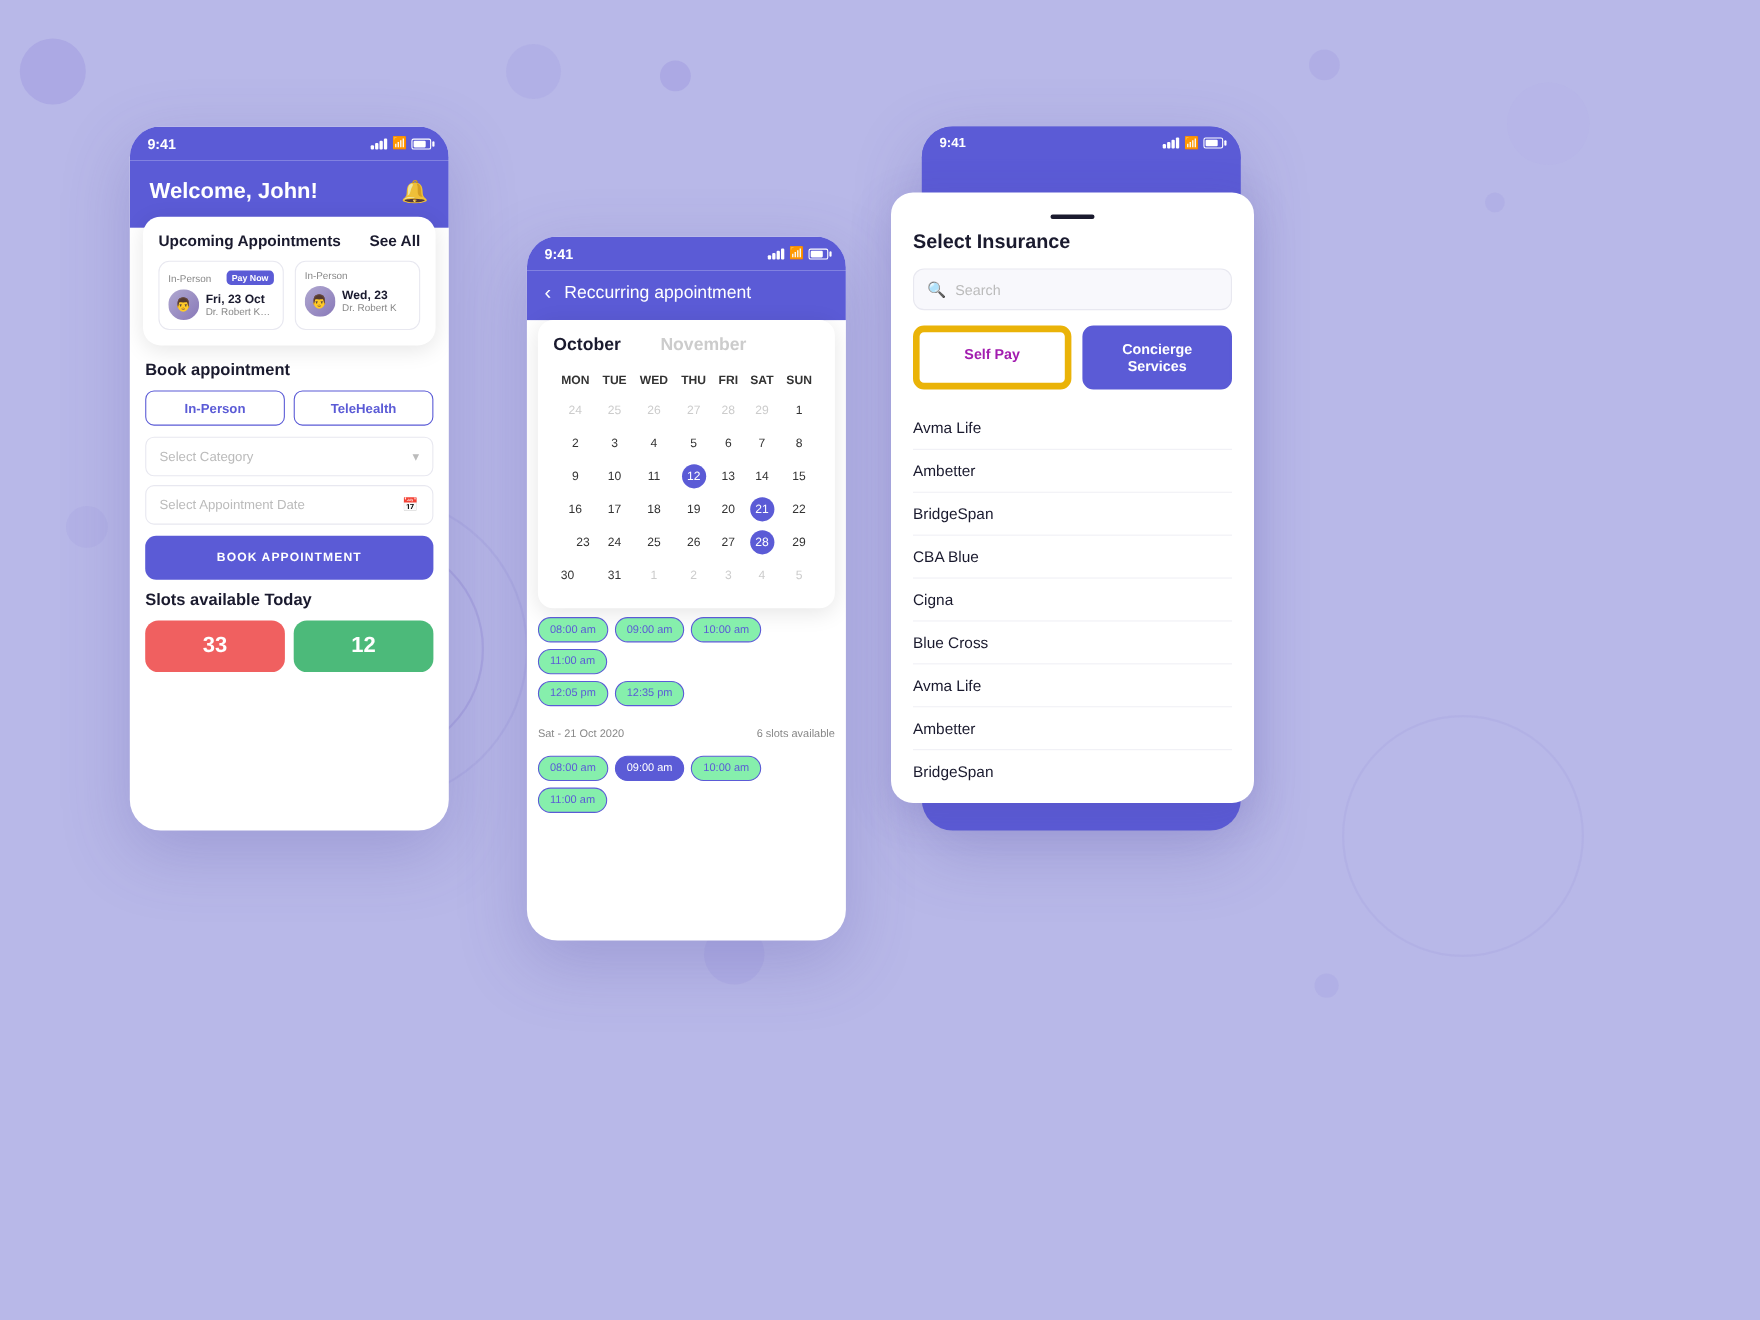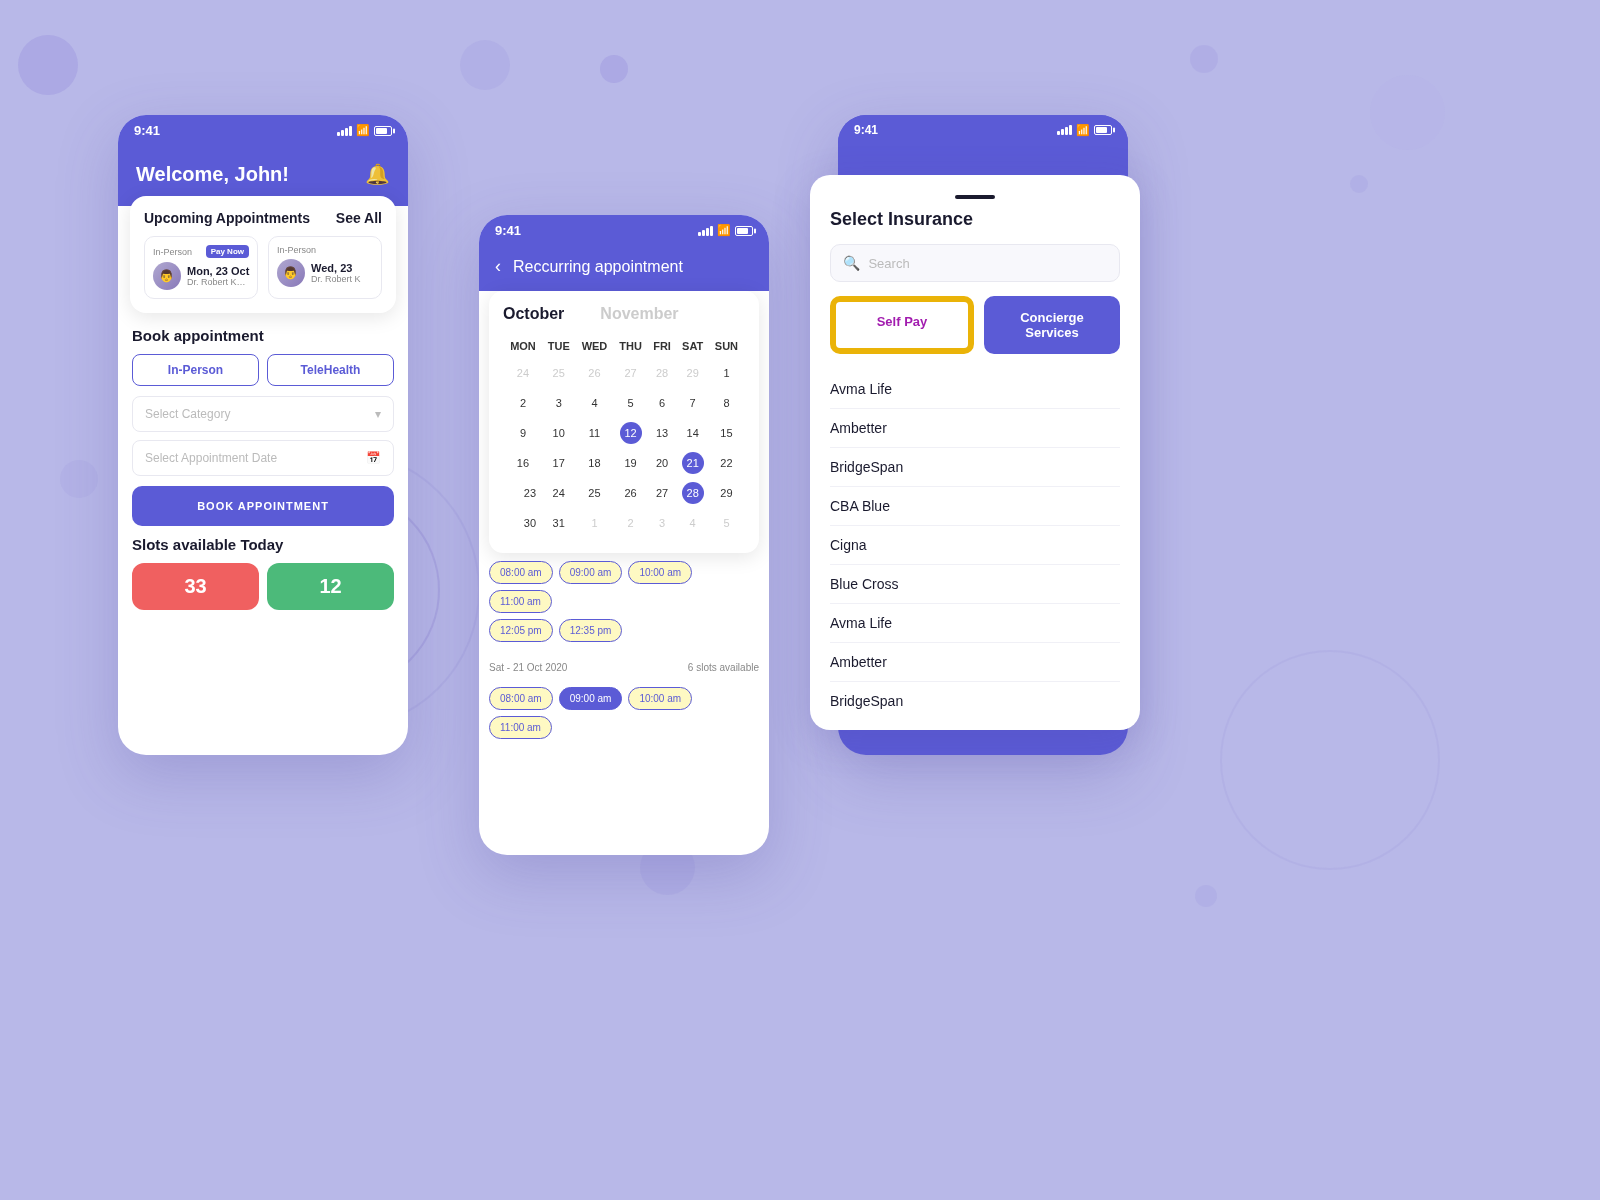--- a/index.html
+++ b/index.html
@@ -196,21 +196,21 @@
     .cal-cell {
       flex: 1; text-align: center; padding: 5px 2px;
       font-size: 11px; color: #333; position: relative;
     }
 
     .time-slots-section { padding: 8px 10px; }
     .time-slot-row { display: flex; gap: 6px; flex-wrap: wrap; margin-bottom: 6px; }
     .time-slot-btn {
       border: 1.5px solid #5b5bd6; border-radius: 16px;
       padding: 5px 10px; font-size: 10px; color: #5b5bd6;
-      background: #fef9c3;
+      background: #86efac;
     }
     .time-slot-btn.active { background: #5b5bd6; color: #fff; }
 
     .slot-info-row {
       display: flex; justify-content: space-between; align-items: center;
       padding: 6px 10px; font-size: 10px; color: #888;
     }
 
     
     .phone3-bg {
@@ -333,21 +333,21 @@
       <div class="appt-item">
         <div class="appt-label">
           <span>In-Person</span>
           <span class="pay-now-btn">Pay Now</span>
         </div>
         <div class="appt-info">
           <div class="appt-avatar">
             <div class="appt-avatar-img">👨</div>
           </div>
           <div class="appt-details">
-            <div class="appt-date">Mon, 23 Oct</div>
+            <div class="appt-date">Fri, 23 Oct</div>
             <div class="appt-doctor">Dr. Robert Keisling</div>
           </div>
         </div>
       </div>
 
       <div class="appt-item">
         <div class="appt-label">
           <span>In-Person</span>
         </div>
         <div class="appt-info">
@@ -474,21 +474,21 @@
           <tr>
             <td style="text-align: right; padding: 3px 0px; cursor: pointer;"><span style="display: inline-flex; align-items: center; justify-content: center; width: 22px; height: 22px; border-radius: 50%; font-size: 11px; color: rgb(51, 51, 51);">23</span></td>
             <td style="text-align: center; padding: 3px 0px; cursor: pointer;"><span style="display: inline-flex; align-items: center; justify-content: center; width: 22px; height: 22px; border-radius: 50%; font-size: 11px; color: rgb(51, 51, 51);">24</span></td>
             <td style="text-align: center; padding: 3px 0px; cursor: pointer;"><span style="display: inline-flex; align-items: center; justify-content: center; width: 22px; height: 22px; border-radius: 50%; font-size: 11px; color: rgb(51, 51, 51);">25</span></td>
             <td style="text-align: center; padding: 3px 0px; cursor: pointer;"><span style="display: inline-flex; align-items: center; justify-content: center; width: 22px; height: 22px; border-radius: 50%; font-size: 11px; color: rgb(51, 51, 51);">26</span></td>
             <td style="text-align: center; padding: 3px 0px; cursor: pointer;"><span style="display: inline-flex; align-items: center; justify-content: center; width: 22px; height: 22px; border-radius: 50%; font-size: 11px; color: rgb(51, 51, 51);">27</span></td>
             <td style="text-align: center; padding: 3px 0px; cursor: pointer;"><span style="display: inline-flex; align-items: center; justify-content: center; width: 22px; height: 22px; border-radius: 50%; font-size: 11px; background: rgb(91, 91, 214); color: rgb(255, 255, 255);">28</span></td>
             <td style="text-align: center; padding: 3px 0px; cursor: pointer;"><span style="display: inline-flex; align-items: center; justify-content: center; width: 22px; height: 22px; border-radius: 50%; font-size: 11px; color: rgb(51, 51, 51);">29</span></td>
           </tr>
           <tr>
-            <td style="text-align: right; padding: 3px 0px; cursor: pointer;"><span style="display: inline-flex; align-items: center; justify-content: center; width: 22px; height: 22px; border-radius: 50%; font-size: 11px; color: rgb(51, 51, 51);">30</span></td>
+            <td style="text-align: left; padding: 3px 0px; cursor: pointer;"><span style="display: inline-flex; align-items: center; justify-content: center; width: 22px; height: 22px; border-radius: 50%; font-size: 11px; color: rgb(51, 51, 51);">30</span></td>
             <td style="text-align: center; padding: 3px 0px; cursor: pointer;"><span style="display: inline-flex; align-items: center; justify-content: center; width: 22px; height: 22px; border-radius: 50%; font-size: 11px; color: rgb(51, 51, 51);">31</span></td>
             <td style="text-align: center; padding: 3px 0px; cursor: pointer;"><span style="display: inline-flex; align-items: center; justify-content: center; width: 22px; height: 22px; border-radius: 50%; font-size: 11px; color: rgb(204, 204, 204);">1</span></td>
             <td style="text-align: center; padding: 3px 0px; cursor: pointer;"><span style="display: inline-flex; align-items: center; justify-content: center; width: 22px; height: 22px; border-radius: 50%; font-size: 11px; color: rgb(204, 204, 204);">2</span></td>
             <td style="text-align: center; padding: 3px 0px; cursor: pointer;"><span style="display: inline-flex; align-items: center; justify-content: center; width: 22px; height: 22px; border-radius: 50%; font-size: 11px; color: rgb(204, 204, 204);">3</span></td>
             <td style="text-align: center; padding: 3px 0px; cursor: pointer;"><span style="display: inline-flex; align-items: center; justify-content: center; width: 22px; height: 22px; border-radius: 50%; font-size: 11px; color: rgb(204, 204, 204);">4</span></td>
             <td style="text-align: center; padding: 3px 0px; cursor: pointer;"><span style="display: inline-flex; align-items: center; justify-content: center; width: 22px; height: 22px; border-radius: 50%; font-size: 11px; color: rgb(204, 204, 204);">5</span></td>
           </tr>
         </tbody>
     </table>
   </div>

